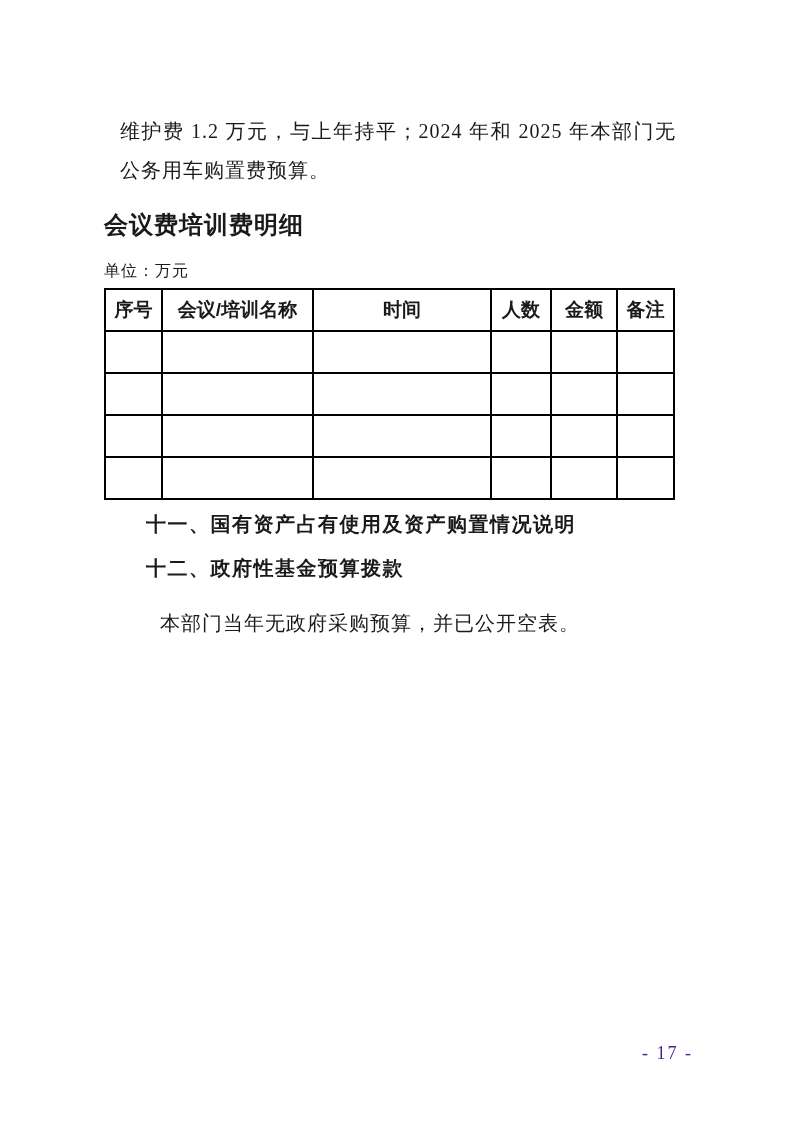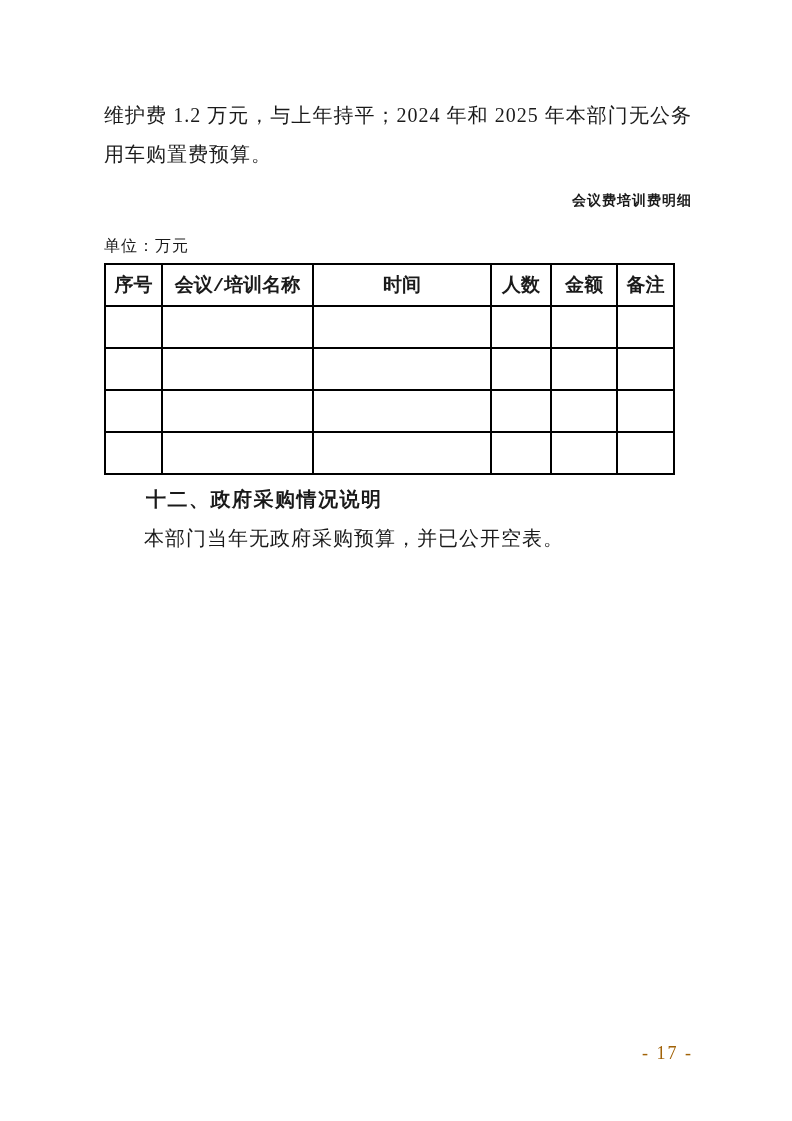--- a/index.html
+++ b/index.html
@@ -17,53 +17,53 @@
     font-family: "Liberation Serif", "DejaVu Serif", serif;
   }
   .content {
     position: absolute;
     left: 104px;
     top: 0;
     width: 588px;
     padding-top: 96px;
   }
   p.body-par {
-    margin: 0;
+    margin: 16px;
     font-size: 20px;
     line-height: 38.7px;
     letter-spacing: 1px;
     text-align: justify;
   }
   p.indent { text-indent: 2em; }
   .doc-table-title {
     margin: 7px 0 0 0;
     font-family: "Liberation Sans", "DejaVu Sans", sans-serif;
     font-weight: 700;
-    font-size: 14px;
+    font-size: 24px;
     line-height: 40px;
-    text-align: right;
+    text-align: left;
     letter-spacing: 1px;
   }
   .unit-label {
     margin: 15px -15px 0 0;
     font-size: 16px;
     line-height: 22px;
     text-align: left;
     letter-spacing: 1px;
   }
   table.detail-table {
     margin-top: 6px;
     border-collapse: collapse;
     table-layout: fixed;
     width: 569px;
   }
   table.detail-table th {
     border: 2px solid #000;
     height: 40px;
-    font-family: Liberation Mono, monospace;
+    font-family: Liberation Sans, sans-serif;
     font-weight: 700;
     font-size: 19px;
     text-align: center;
     vertical-align: middle;
     padding: 0;
   }
   table.detail-table td {
     border: 2px solid #000;
     height: 40px;
     padding: 0;
@@ -76,21 +76,21 @@
     line-height: 38.7px;
     letter-spacing: 1.5px;
     text-indent: 2.1em;
   }
   .page-number {
     position: absolute;
     top: 1043px;
     right: 99px;
     font-size: 18px;
     letter-spacing: 2px;
-    color: #a16207;
+    color: #4c1d95;
   }
 </style>
 </head>
 <body>
 
 <div class="page">
   <div class="content">
 
     <p class="body-par">维护费 1.2 万元，与上年持平；2024 年和 2025 年本部门无公务用车购置费预算。</p>
 
@@ -147,21 +147,22 @@
           <td></td>
           <td></td>
           <td></td>
           <td></td>
           <td></td>
           <td></td>
         </tr>
       </tbody>
     </table>
 
+    <h3 class="section-heading">十一、国有资产占有使用及资产购置情况说明</h3>
 
-    <h3 class="section-heading">十二、政府采购情况说明</h3>
+    <h3 class="section-heading">十二、政府性基金预算拨款</h3>
     <p class="body-par indent">本部门当年无政府采购预算，并已公开空表。</p>
 
 
   </div>
 
   <div class="page-number">- 17 -</div>
 </div>
 
 </body></html>

